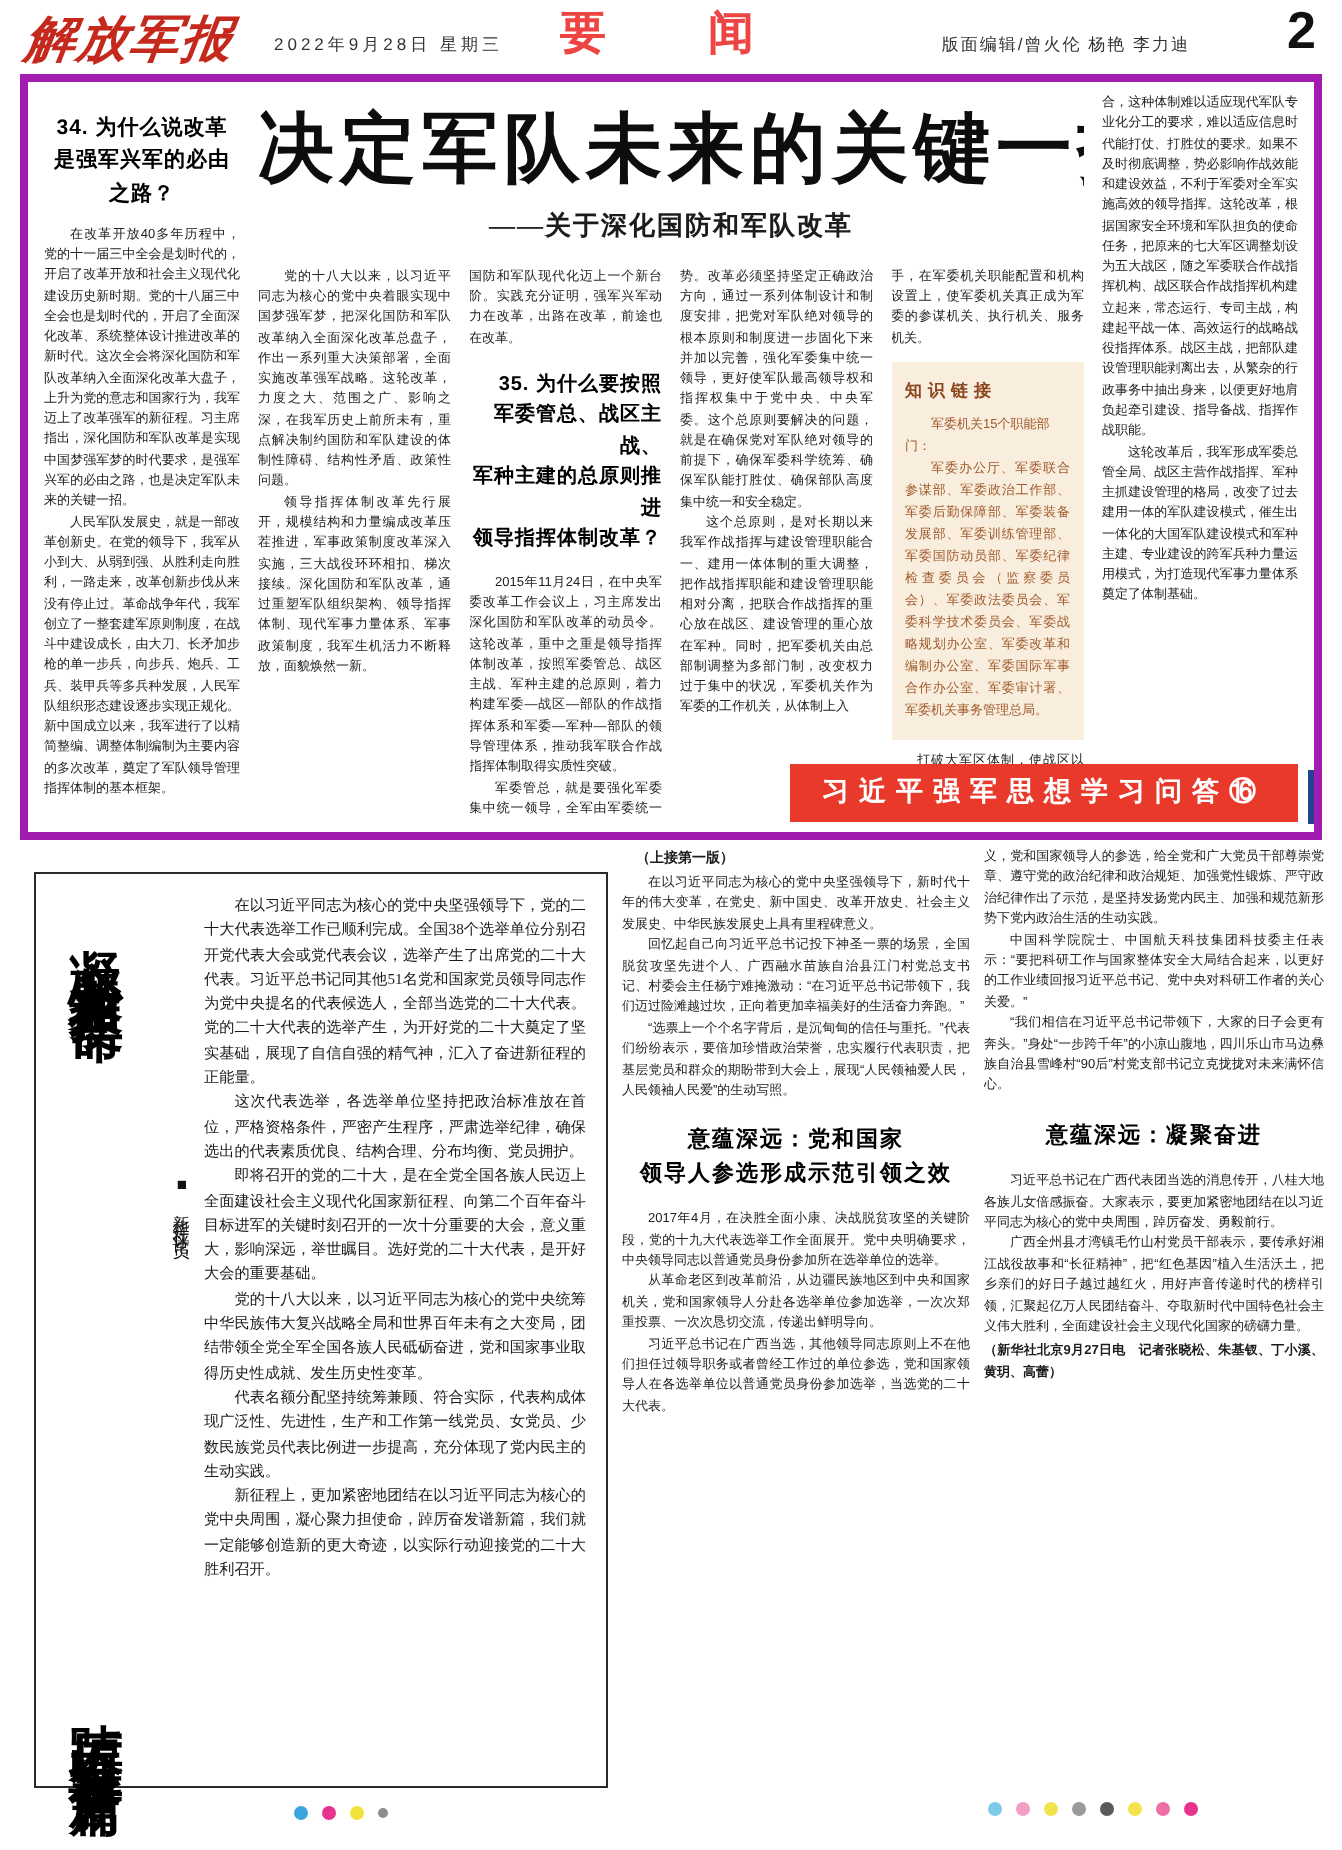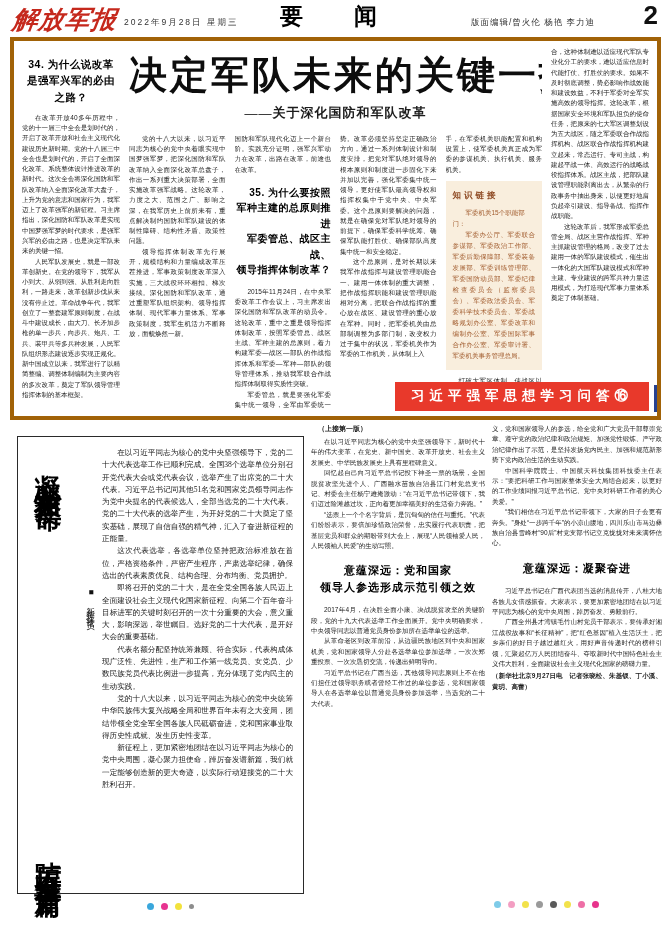--- a/index.html
+++ b/index.html
@@ -4,29 +4,29 @@
 <style>
   * { margin:0; padding:0; box-sizing:border-box; }
   html,body { width:671px; height:925px; background:#fff; overflow:hidden;
               font-family:"Liberation Sans", sans-serif; color:#1c1c1c; }
   .page { position:absolute; inset:0; width:671px; height:925px; background:#fff; }
 
   
   .logo { position:absolute; left:13px; top:3px; font-family:"DejaVu Serif", serif;
           font-style:italic; font-weight:bold; font-size:25px; color:#c5281c;
           transform:skewX(-8deg); letter-spacing:1px; }
-  .m-date { position:absolute; left:124px; top:17px; font-size:8.5px; letter-spacing:2px; color:#333; }
+  .m-date { position:absolute; left:137px; top:17px; font-size:8.5px; letter-spacing:2px; color:#333; }
   .m-section { position:absolute; left:50%; transform:translateX(-50%); top:1px;
-               font-size:23px; font-weight:900; letter-spacing:14px; color:#000000; }
+               font-size:23px; font-weight:900; letter-spacing:14px; color:#ef4444; }
   .m-editors { position:absolute; right:76px; top:17px; font-size:8.5px; color:#333; letter-spacing:1px; }
   .m-pagenum { position:absolute; right:13px; top:0; font-size:26px; font-weight:bold; color:#111; }
 
   
   .feature { position:absolute; left:10px; top:37px; width:651px; height:383px;
-             border:4px solid #a16207; background:#fff; padding:6px 8px; }
+             border:4px solid #a21caf; background:#fff; padding:6px 8px; }
   .f-flex { display:flex; gap:9px; height:100%; }
   .f-col { overflow:hidden; }
   .f-side { flex:0 0 98px; display:flex; flex-direction:column; }
   .f-mid { flex:1; display:flex; flex-direction:column; overflow:hidden; }
   .headline { font-size:38px; font-weight:900; text-align:center; letter-spacing:3px;
               color:#0d0d0d; margin-top:8px; line-height:1.1; white-space:nowrap; }
   .subhead { font-family:"Liberation Serif", serif; font-size:13px; font-weight:bold;
              text-align:center; margin-top:7px; letter-spacing:1px; }
   .f-midcols { display:flex; gap:9px; margin-top:12px; flex:1; overflow:hidden; }
   .f-midcols .f-col { flex:1; display:flex; flex-direction:column; }
@@ -108,22 +108,22 @@
                 <p>党的十八大以来，以习近平同志为核心的党中央着眼实现中国梦强军梦，把深化国防和军队改革纳入全面深化改革总盘子，作出一系列重大决策部署，全面实施改革强军战略。这轮改革，力度之大、范围之广、影响之深，在我军历史上前所未有，重点解决制约国防和军队建设的体制性障碍、结构性矛盾、政策性问题。</p>
                 <p>领导指挥体制改革先行展开，规模结构和力量编成改革压茬推进，军事政策制度改革深入实施，三大战役环环相扣、梯次接续。深化国防和军队改革，通过重塑军队组织架构、领导指挥体制、现代军事力量体系、军事政策制度，我军生机活力不断释放，面貌焕然一新。</p>
               </div>
           </div>
           <div class="f-col">
             <div class="f-text no-first-indent">
                 <p>国防和军队现代化迈上一个新台阶。实践充分证明，强军兴军动力在改革，出路在改革，前途也在改革。</p>
               </div>
             <div class="q-title q35">
               <div>35. 为什么要按照</div>
+              <div>军委管总、战区主战、</div>
               <div>军种主建的总原则推进</div>
-              <div>军委管总、战区主战、</div>
               <div>领导指挥体制改革？</div>
             </div>
             <div class="f-text grow">
                 <p>2015年11月24日，在中央军委改革工作会议上，习主席发出深化国防和军队改革的动员令。这轮改革，重中之重是领导指挥体制改革，按照军委管总、战区主战、军种主建的总原则，着力构建军委—战区—部队的作战指挥体系和军委—军种—部队的领导管理体系，推动我军联合作战指挥体制取得实质性突破。</p>
                 <p>军委管总，就是要强化军委集中统一领导，全军由军委统一领导和指挥，一切重大问题由军委研究决定。</p>
               </div>
           </div>
           <div class="f-col">
             <div class="f-text grow no-first-indent">
                 <p>势。改革必须坚持坚定正确政治方向，通过一系列体制设计和制度安排，把党对军队绝对领导的根本原则和制度进一步固化下来并加以完善，强化军委集中统一领导，更好使军队最高领导权和指挥权集中于党中央、中央军委。这个总原则要解决的问题，就是在确保党对军队绝对领导的前提下，确保军委科学统筹、确保军队能打胜仗、确保部队高度集中统一和安全稳定。</p>
@@ -161,22 +161,22 @@
     <div class="vtitle-strip">
       <div class="vtitle">凝心聚力担使命</div>
       <div class="vtitle">踔厉奋发谱新篇</div>
     </div>
     <div class="ed-body">
       <div class="ed-byline">■新华社评论员</div>
       <div class="ed-text">
           <p>在以习近平同志为核心的党中央坚强领导下，党的二十大代表选举工作已顺利完成。全国38个选举单位分别召开党代表大会或党代表会议，选举产生了出席党的二十大代表。习近平总书记同其他51名党和国家党员领导同志作为党中央提名的代表候选人，全部当选党的二十大代表。党的二十大代表的选举产生，为开好党的二十大奠定了坚实基础，展现了自信自强的精气神，汇入了奋进新征程的正能量。</p>
           <p>这次代表选举，各选举单位坚持把政治标准放在首位，严格资格条件，严密产生程序，严肃选举纪律，确保选出的代表素质优良、结构合理、分布均衡、党员拥护。</p>
           <p>即将召开的党的二十大，是在全党全国各族人民迈上全面建设社会主义现代化国家新征程、向第二个百年奋斗目标进军的关键时刻召开的一次十分重要的大会，意义重大，影响深远，举世瞩目。选好党的二十大代表，是开好大会的重要基础。</p>
+          <p>党的十八大以来，以习近平同志为核心的党中央统筹中华民族伟大复兴战略全局和世界百年未有之大变局，团结带领全党全军全国各族人民砥砺奋进，党和国家事业取得历史性成就、发生历史性变革。</p>
           <p>代表名额分配坚持统筹兼顾、符合实际，代表构成体现广泛性、先进性，生产和工作第一线党员、女党员、少数民族党员代表比例进一步提高，充分体现了党内民主的生动实践。</p>
-          <p>党的十八大以来，以习近平同志为核心的党中央统筹中华民族伟大复兴战略全局和世界百年未有之大变局，团结带领全党全军全国各族人民砥砺奋进，党和国家事业取得历史性成就、发生历史性变革。</p>
           <p>新征程上，更加紧密地团结在以习近平同志为核心的党中央周围，凝心聚力担使命，踔厉奋发谱新篇，我们就一定能够创造新的更大奇迹，以实际行动迎接党的二十大胜利召开。</p>
         </div>
     </div>
   </div>
 
   <div class="colA">
     <div class="jump-note">（上接第一版）</div>
     <div class="news-text">
         <p>在以习近平同志为核心的党中央坚强领导下，新时代十年的伟大变革，在党史、新中国史、改革开放史、社会主义发展史、中华民族发展史上具有里程碑意义。</p>
         <p>回忆起自己向习近平总书记投下神圣一票的场景，全国脱贫攻坚先进个人、广西融水苗族自治县江门村党总支书记、村委会主任杨宁难掩激动：“在习近平总书记带领下，我们迈过险滩越过坎，正向着更加幸福美好的生活奋力奔跑。”</p>

